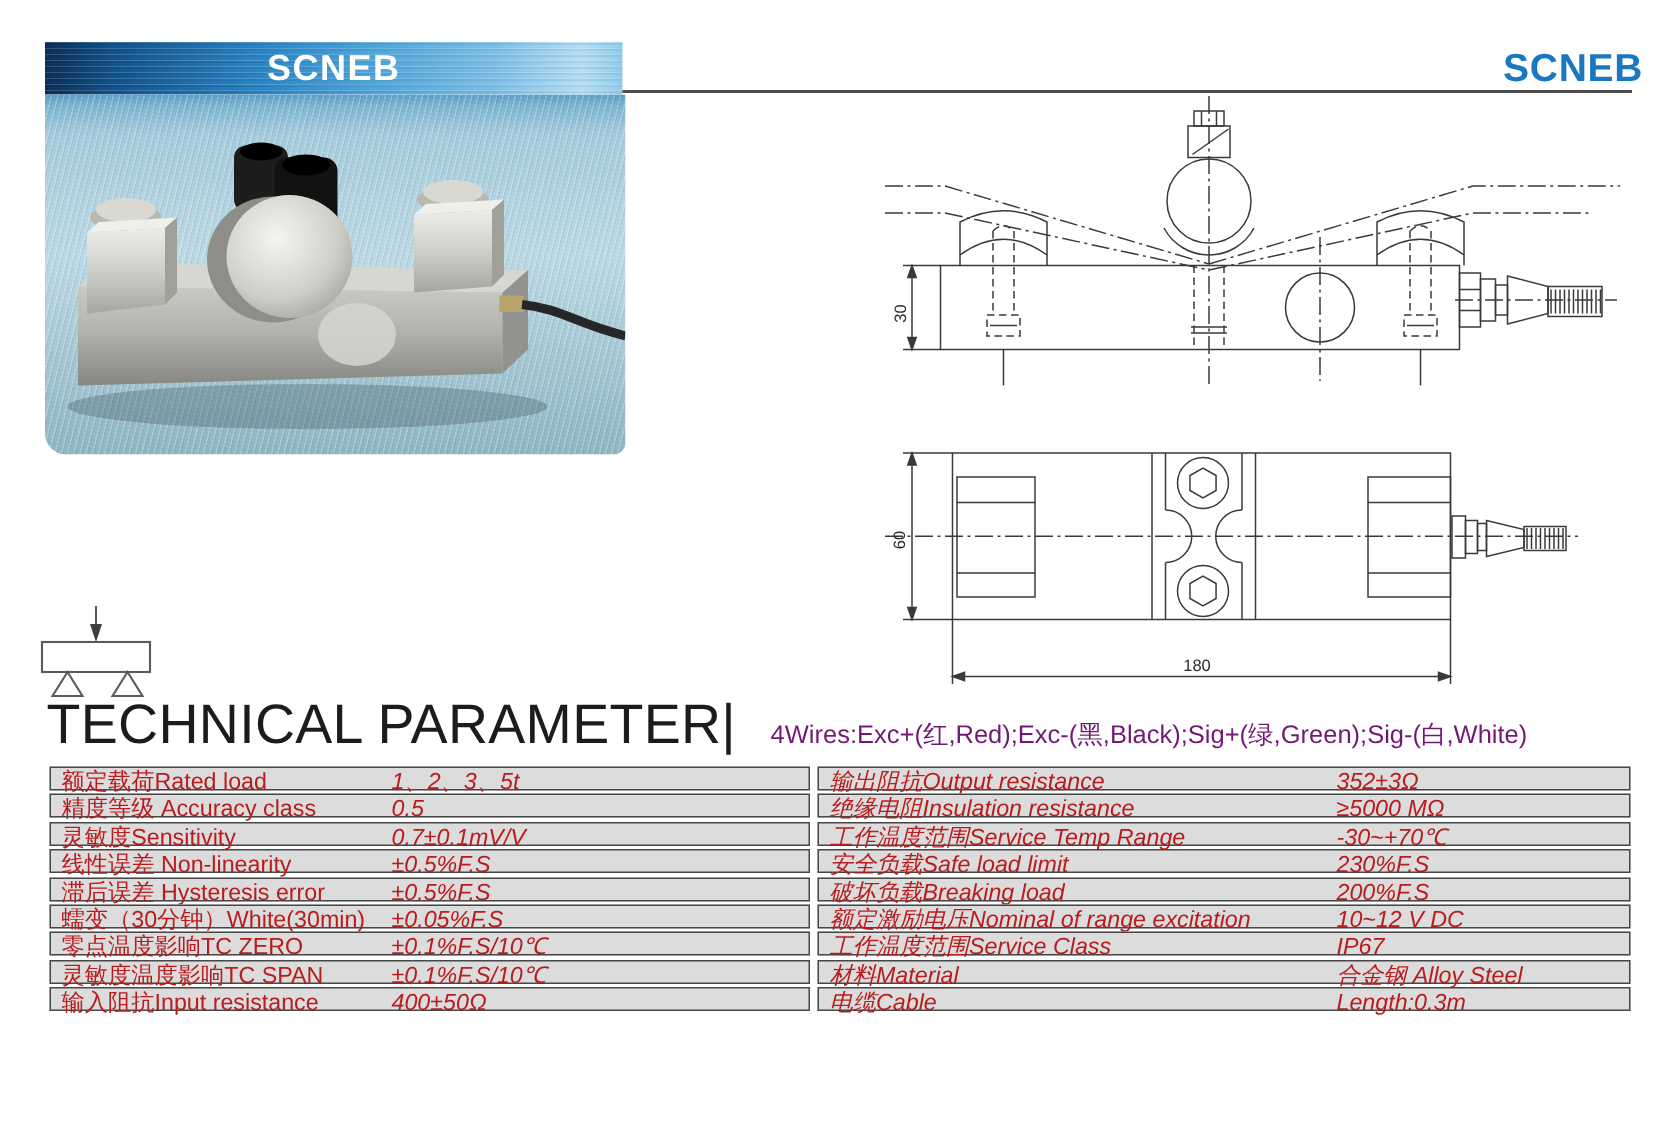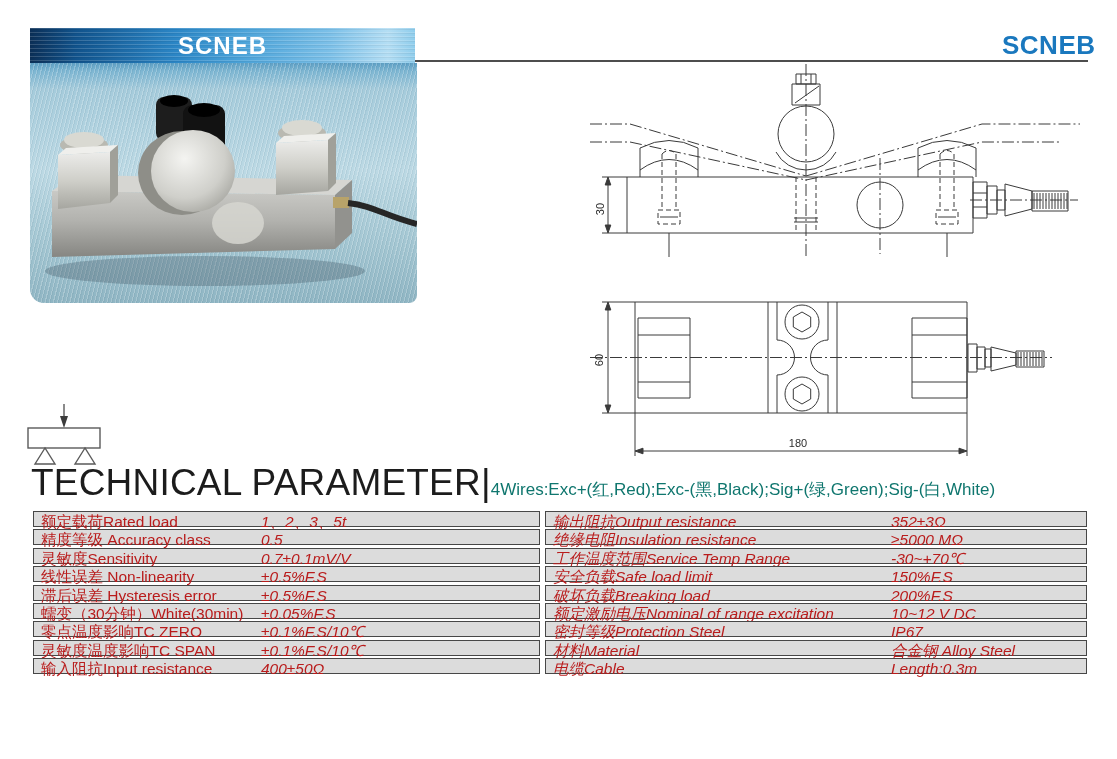--- a/index.html
+++ b/index.html
@@ -30,21 +30,21 @@
   .topview{position:absolute;left:590px;top:282px;}
   .drawing line,.drawing path,.drawing rect,.drawing circle,.drawing polyline{vector-effect:non-scaling-stroke;}
   .dimtext{font-family:"Liberation Sans",sans-serif;font-size:11px;fill:#2d2d2d;}
 
   
   .beamicon{position:absolute;left:22px;top:400px;}
 
   
   .section-heading{position:absolute;left:31px;top:462px;display:flex;align-items:baseline;white-space:nowrap;}
   .section-title{font-size:37px;color:#1c1c1c;letter-spacing:0.2px;}
-  .wiring{font-size:17px;margin-left:0;color:#0f766e;}
+  .wiring{font-size:17px;margin-left:23px;color:#701a75;}
 
   
   .param-half{position:absolute;top:511px;}
   .half-left{left:33px;width:507px;}
   .half-right{left:545px;width:542px;font-style:italic;}
   .prow{box-sizing:border-box;height:16px;background:#dcdcdc;
     border:1px solid #474747;margin-bottom:2.4px;position:relative;
     font-size:15.5px;line-height:20px;color:#b91c1c;white-space:nowrap;}
   .plabel{position:absolute;left:7px;top:0;}
   .half-left .pvalue{position:absolute;left:227px;top:0;font-style:italic;}
@@ -298,32 +298,32 @@
     <div class="prow">
       <span class="plabel">绝缘电阻Insulation resistance</span>
       <span class="pvalue">≥5000 MΩ</span>
     </div>
     <div class="prow">
       <span class="plabel">工作温度范围Service Temp Range</span>
       <span class="pvalue">-30~+70℃</span>
     </div>
     <div class="prow">
       <span class="plabel">安全负载Safe load limit</span>
-      <span class="pvalue">150%F.S</span>
+      <span class="pvalue">230%F.S</span>
     </div>
     <div class="prow">
       <span class="plabel">破坏负载Breaking load</span>
       <span class="pvalue">200%F.S</span>
     </div>
     <div class="prow">
       <span class="plabel">额定激励电压Nominal of range excitation</span>
       <span class="pvalue">10~12 V DC</span>
     </div>
     <div class="prow">
-      <span class="plabel">密封等级Protection Steel</span>
+      <span class="plabel">工作温度范围Service Class</span>
       <span class="pvalue">IP67</span>
     </div>
     <div class="prow">
       <span class="plabel">材料Material</span>
       <span class="pvalue">合金钢 Alloy Steel</span>
     </div>
     <div class="prow">
       <span class="plabel">电缆Cable</span>
       <span class="pvalue">Length:0.3m</span>
     </div>

